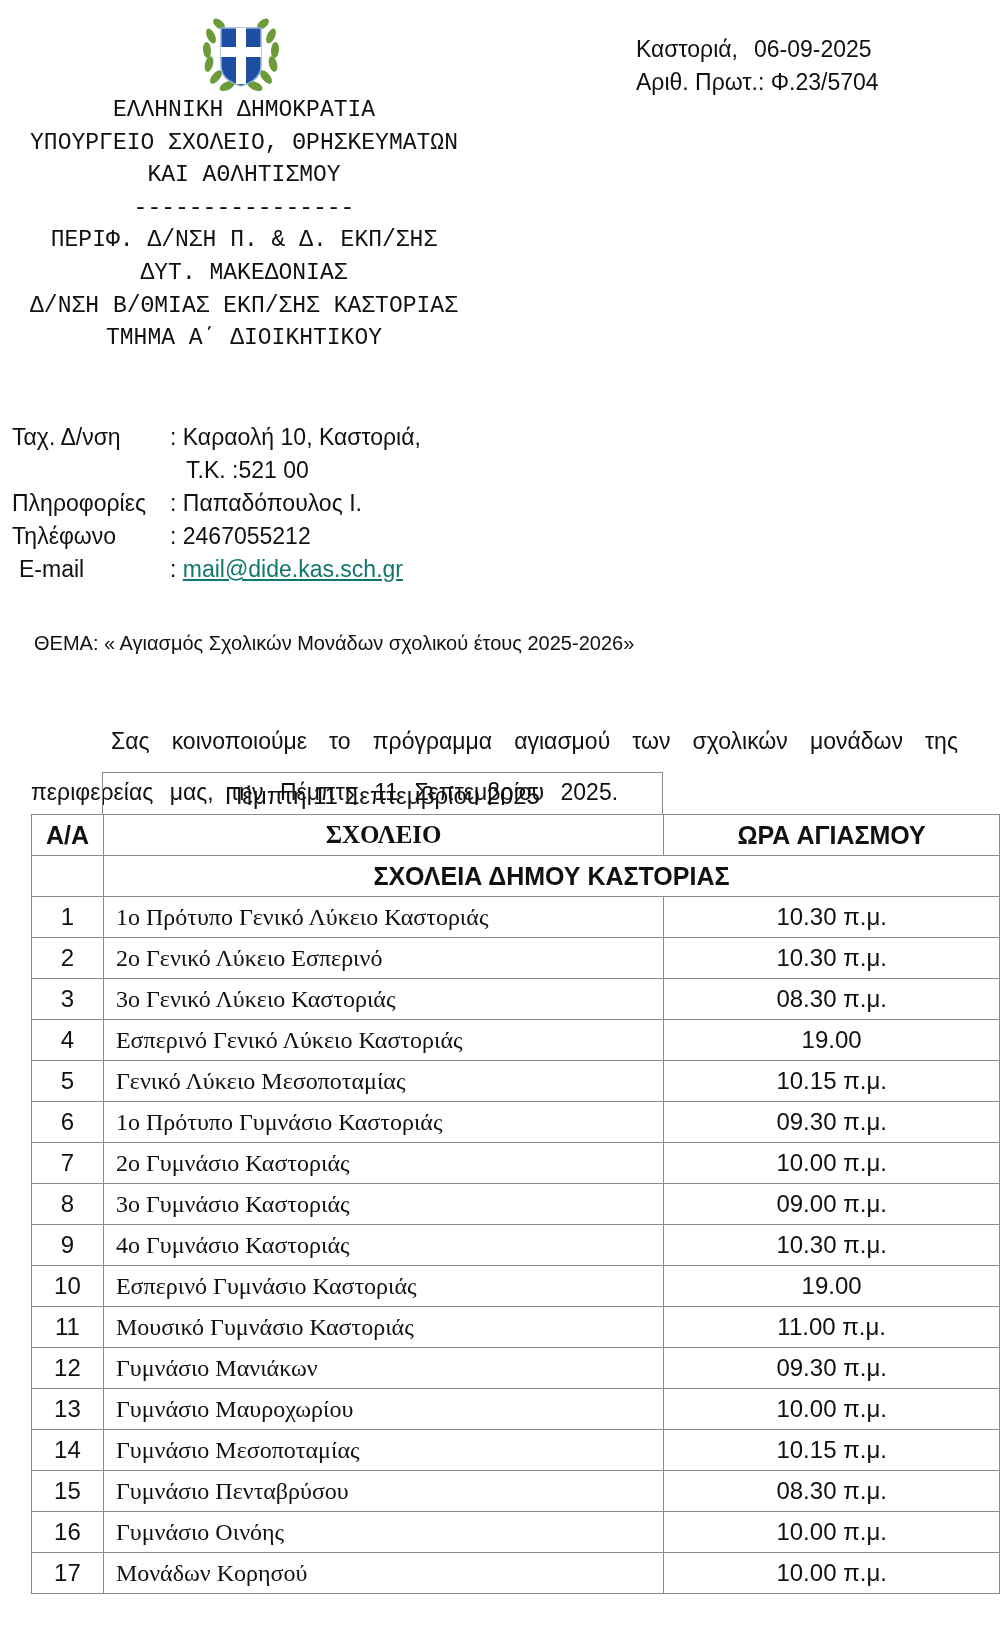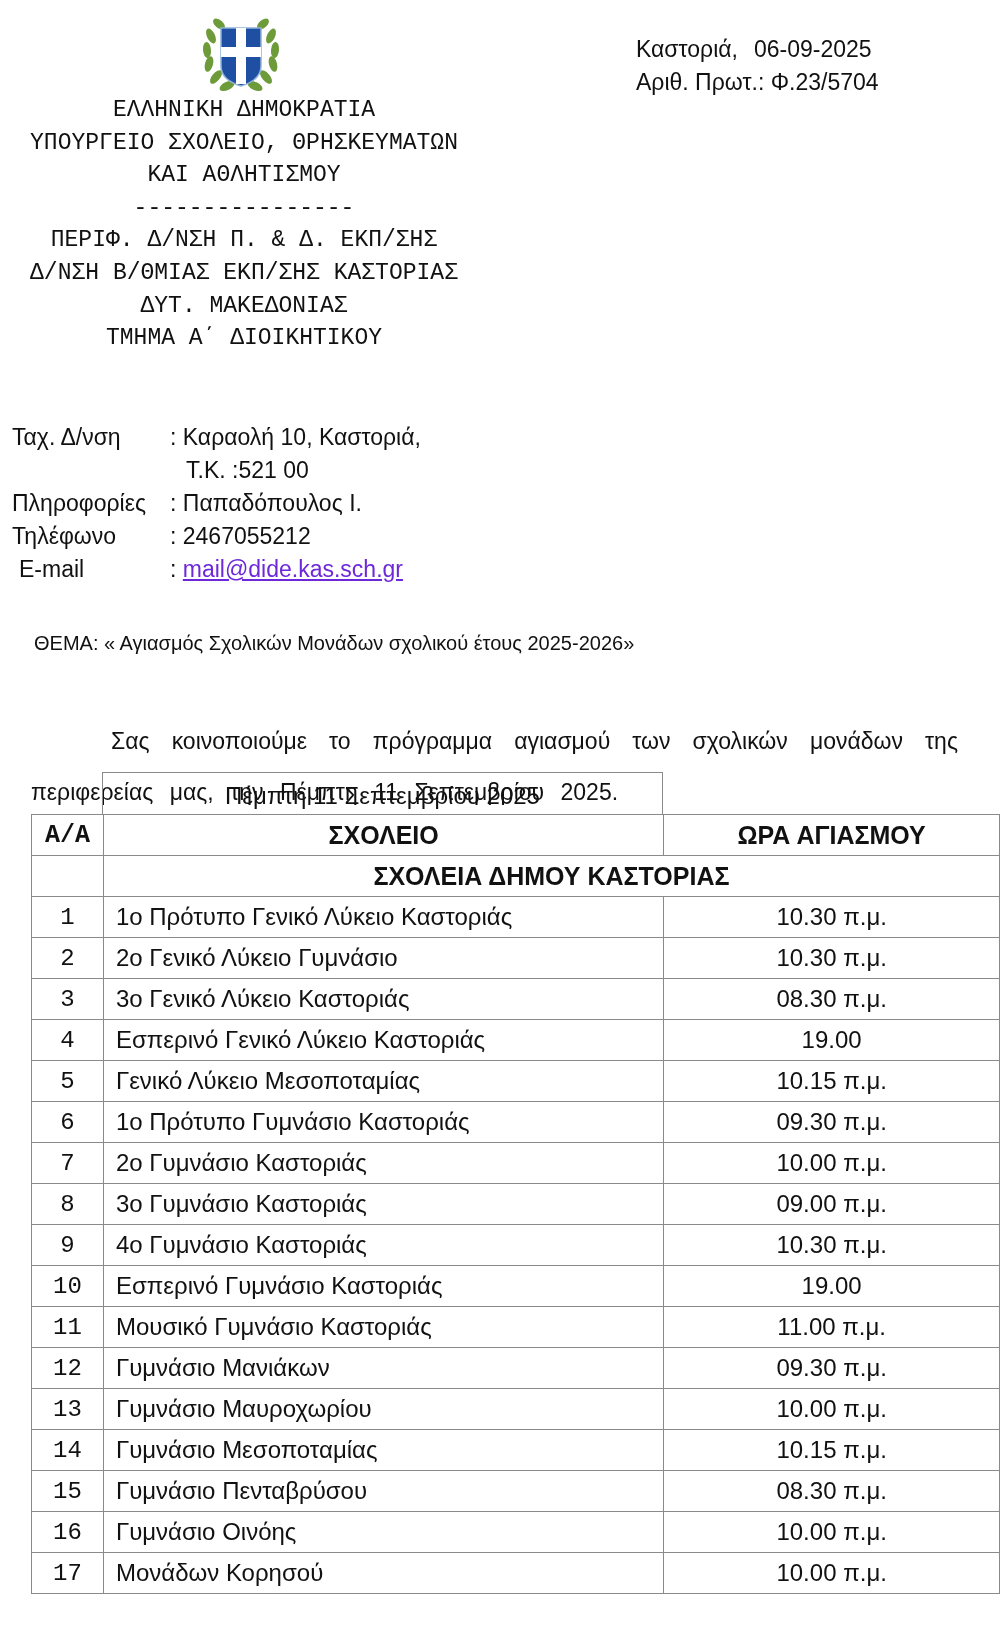--- a/index.html
+++ b/index.html
@@ -17,33 +17,33 @@
   .daterow { position: absolute; left: 636px; top: 33px; font-size: 23px; line-height: 33px; white-space: nowrap; }
   .daterow .sep { display: inline-block; width: 16px; }
 
   
   .contact { position: absolute; left: 12px; top: 421px; font-size: 23px; line-height: 33px; }
   .contact .row { position: relative; height: 33px; white-space: nowrap; }
   .contact .lbl { position: absolute; left: 0; }
   .contact .val { position: absolute; left: 158px; }
   .contact .val.indent { left: 174px; }
   .contact .lbl.email { left: 7px; }
-  .contact a { color: #6d28d9; text-decoration: underline; }
+  .contact a { color: #0f766e; text-decoration: underline; }
 
   
   .subject { position: absolute; left: 34px; top: 632px; font-size: 20px; white-space: nowrap; }
 
   
   .para { position: absolute; left: 31px; top: 716px; width: 927px; font-size: 23px; line-height: 51px; text-align: justify; text-align-last: left; text-indent: 80px; word-spacing: 10px; }
 
   
   .tbl { position: absolute; left: 31px; top: 814px; border-collapse: collapse; font-family: "Liberation Sans", sans-serif; }
   .tbl td { border: 1.5px solid #8a8a8a; padding: 0; height: 40px; font-size: 24px; }
-  .tbl .c1 { width: 71px; text-align: center; font-family: Liberation Mono, monospace; }
-  .tbl .c2 { width: 561px; padding-left: 12px; box-sizing: border-box; }
+  .tbl .c1 { width: 71px; text-align: center; }
+  .tbl .c2 { width: 561px; padding-left: 12px; box-sizing: border-box; font-family: Liberation Serif, serif; }
   .tbl .c3 { width: 335px; text-align: center; margin-top: 16px; }
   .tbl .bold { font-weight: bold; font-size: 25px; }
   .tbl .center { text-align: center; padding-left: 0; }
 
   .dayhead { position: absolute; left: 102px; top: 772px; width: 561px; height: 42px; border: 1.5px solid #8a8a8a; border-bottom: none; box-sizing: border-box; text-align: center; font-family: "Liberation Sans", sans-serif; font-weight: normal; font-size: 24px; line-height: 46px; }
 </style>
 </head>
 <body>
 
 <div class="emblem">
@@ -69,22 +69,22 @@
     <rect x="22" y="33" width="40" height="10" fill="#ffffff"></rect>
   </svg>
 </div>
 
 <div class="hdr calibri">
   <div>ΕΛΛΗΝΙΚΗ ΔΗΜΟΚΡΑΤΙΑ</div>
   <div>ΥΠΟΥΡΓΕΙΟ ΣΧΟΛΕΙΟ, ΘΡΗΣΚΕΥΜΑΤΩΝ</div>
   <div>ΚΑΙ ΑΘΛΗΤΙΣΜΟΥ</div>
   <div>----------------</div>
   <div>ΠΕΡΙΦ. Δ/ΝΣΗ Π. &amp; Δ. ΕΚΠ/ΣΗΣ</div>
+  <div>ΔΥΤ. ΜΑΚΕΔΟΝΙΑΣ</div>
   <div>Δ/ΝΣΗ Β/ΘΜΙΑΣ ΕΚΠ/ΣΗΣ ΚΑΣΤΟΡΙΑΣ</div>
-  <div>ΔΥΤ. ΜΑΚΕΔΟΝΙΑΣ</div>
   <div>ΤΜΗΜΑ Α΄ ΔΙΟΙΚΗΤΙΚΟΥ</div>
 </div>
 
 <div class="daterow calibri">
   <div>
     <span>Καστοριά,</span><span class="sep"></span><span>06-09-2025</span>
   </div>
   <div>
     <span>Αριθ. Πρωτ.:</span>
     <span>Φ.23/5704</span>
@@ -130,21 +130,21 @@
       <td class="c1"></td>
       <td colspan="2" class="bold center">ΣΧΟΛΕΙΑ ΔΗΜΟΥ ΚΑΣΤΟΡΙΑΣ</td>
     </tr>
   <tr>
         <td class="c1">1</td>
         <td class="c2">1ο Πρότυπο Γενικό Λύκειο Καστοριάς</td>
         <td class="c3">10.30 π.μ.</td>
       </tr>
       <tr>
         <td class="c1">2</td>
-        <td class="c2">2ο Γενικό Λύκειο Γυμνάσιο</td>
+        <td class="c2">2ο Γενικό Λύκειο Εσπερινό</td>
         <td class="c3">10.30 π.μ.</td>
       </tr>
       <tr>
         <td class="c1">3</td>
         <td class="c2">3ο Γενικό Λύκειο Καστοριάς</td>
         <td class="c3">08.30 π.μ.</td>
       </tr>
       <tr>
         <td class="c1">4</td>
         <td class="c2">Εσπερινό Γενικό Λύκειο Καστοριάς</td>

